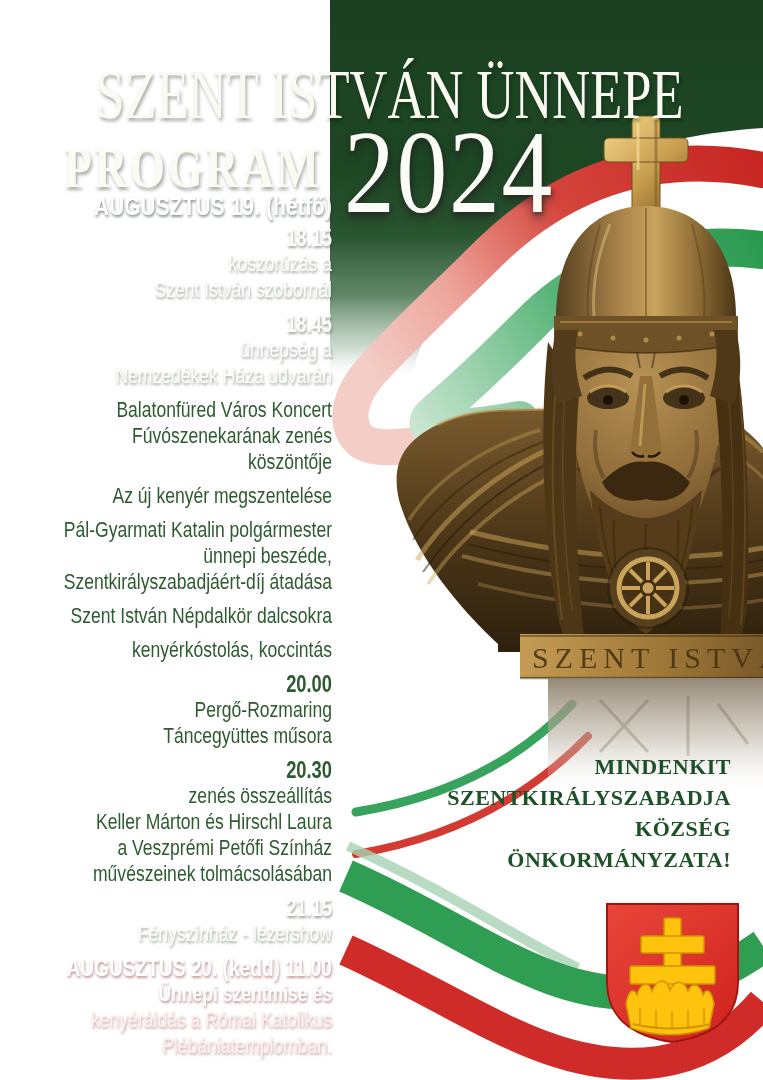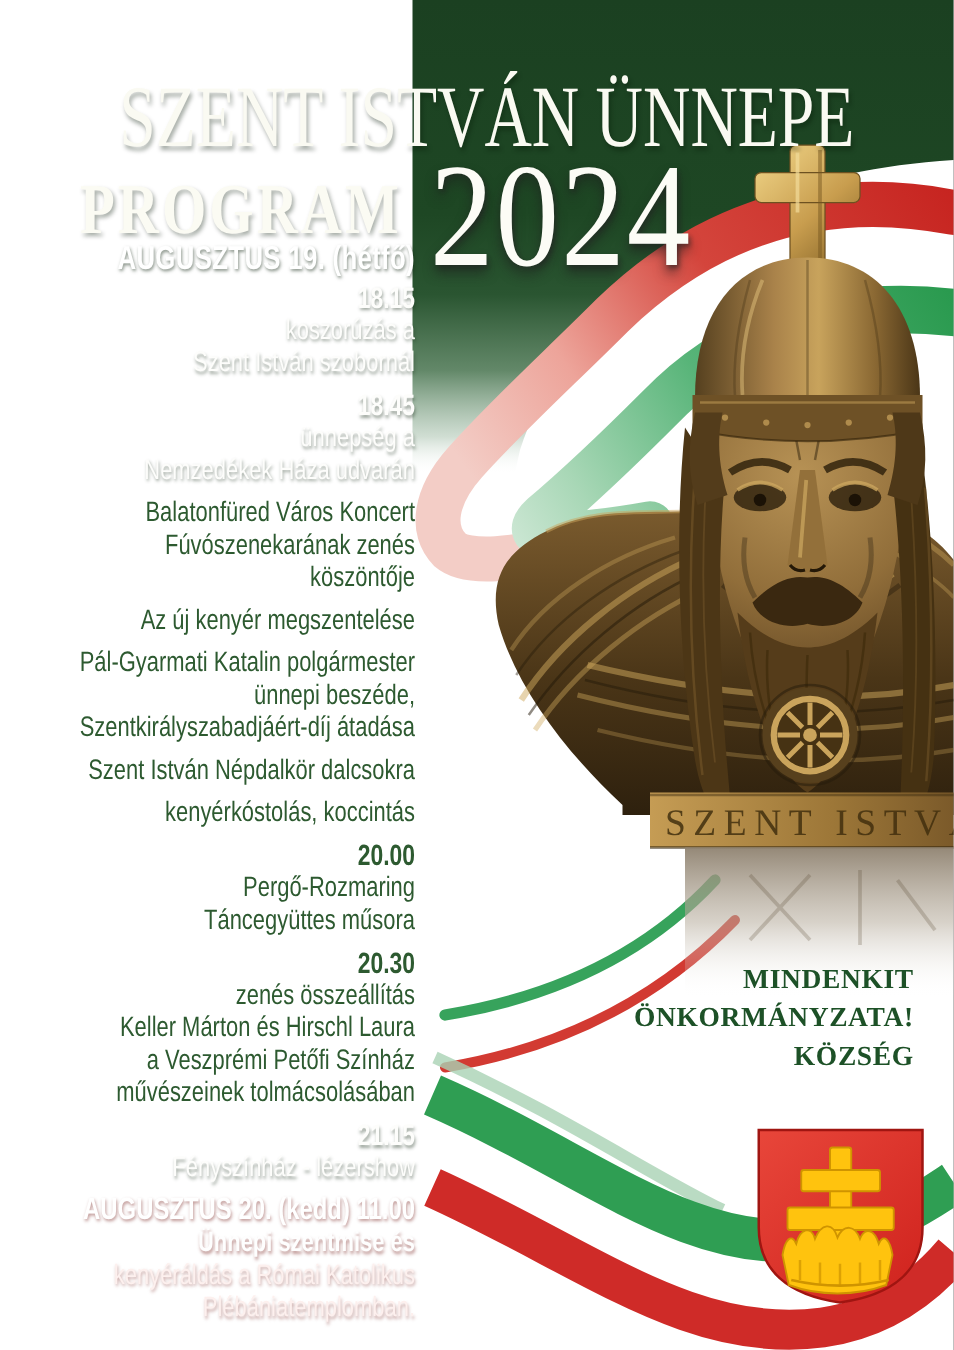--- a/index.html
+++ b/index.html
@@ -48,21 +48,21 @@
   .lt { color:#fdfdfb; text-shadow:1px 2px 3px rgba(30,50,30,.45); }
   .dk { color:#2d5a30; }
   .d2h { font-weight:bold; font-size:24.5px; color:#ffffff;
          text-shadow:1px 2px 3px rgba(110,20,15,.45); }
   .d2b { font-weight:bold; font-size:22.5px; color:#fefefe;
          text-shadow:1px 2px 3px rgba(110,20,15,.45); }
   .d2r { font-size:22.5px; color:#fdf0ee; text-shadow:1px 2px 3px rgba(110,20,15,.4); }
   .invite {
     right:32px; top:751px; width:360px; text-align:right;
     font-family:"Liberation Serif", serif; font-weight:bold;
-    font-size:22px; line-height:31px; letter-spacing:.5px; color:#1d5127;margin-top:16px;
+    font-size:22px; line-height:31px; letter-spacing:.5px; color:#1d5127;
   }
   .invite div { white-space:nowrap; }
 </style>
 </head>
 <body>
 
 <div class="poster">
 
   <svg class="scene" viewBox="0 0 763 1080">
     <defs>
@@ -362,17 +362,18 @@
     <div class="entry">
       <div class="d2h">AUGUSZTUS 20. (kedd) 11.00</div>
       <div class="d2b">Ünnepi szentmise és</div>
       <div class="d2r">kenyéráldás a Római Katolikus</div>
       <div class="d2r">Plébániatemplomban.</div>
     </div>
   </div>
 
   <div class="txt invite">
     <div>MINDENKIT</div>
+    <div>SZENTKIRÁLYSZABADJA</div>
+    <div>KÖZSÉG</div>
     <div>ÖNKORMÁNYZATA!</div>
-    <div>KÖZSÉG</div>
   </div>
 
 </div>
 
 </body></html>

